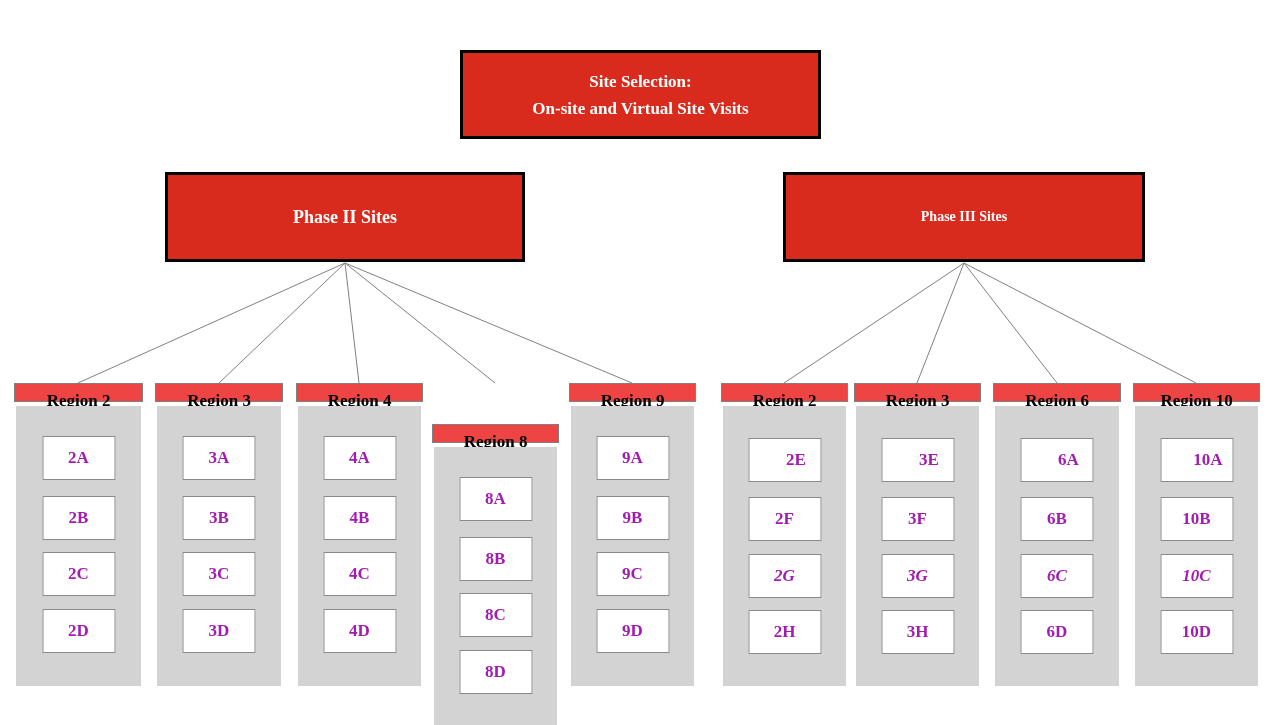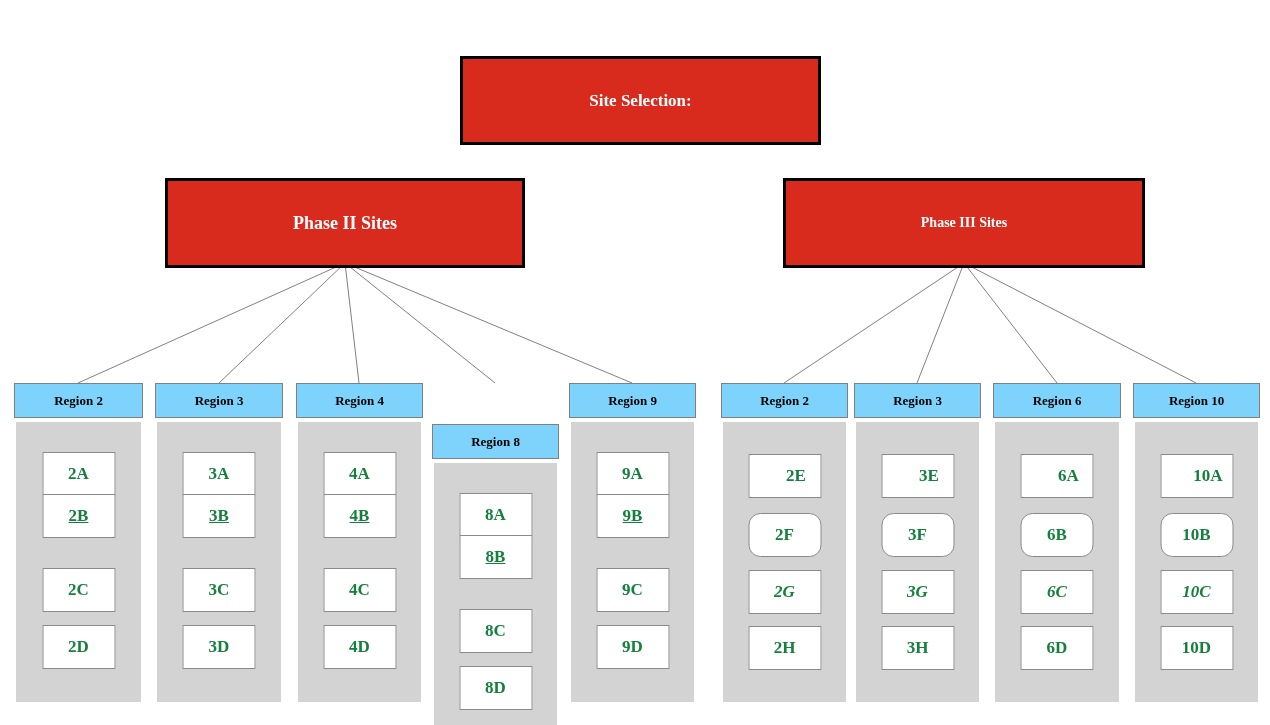--- a/index.html
+++ b/index.html
@@ -28,21 +28,20 @@
     border: 3px solid #000000;
     box-sizing: border-box;
     color: #ffffff;
     font-weight: bold;
     display: flex;
     flex-direction: column;
     align-items: center;
     justify-content: center;
     text-align: center;
     z-index: 2;
-    margin-top: 6px;
   }
   #title-node {
     left: 460px; top: 50px;
     width: 361px; height: 89px;
     font-size: 17px;
     line-height: 27px;
   }
   #phase2-node {
     left: 165px; top: 172px;
     width: 360px; height: 90px;
@@ -54,58 +53,58 @@
     font-size: 14px;
   }
   .region-col {
     position: absolute;
     top: 383px;
     z-index: 2;
   }
   .region-header {
     box-sizing: border-box;
     width: 100%;
-    height: 35px;
-    background: #7dd3fc;
+    height: 19px;
+    background: #ef4444;
     border: 1px solid #808080;
     color: #000000;
     font-weight: bold;
-    font-size: 13px;
+    font-size: 17px;
     text-align: center;
     line-height: 33px;
   }
   .region-panel {
     position: relative;
     margin: 4px 2px 0 2px;
     height: 280px;
     background: #D3D3D3;
   }
   .site-box {
     position: absolute;
     left: 50%;
     transform: translateX(-50%);
     width: 73px;
     height: 44px;
     box-sizing: border-box;
     background: #ffffff;
     border: 1px solid #8a8a8a;
-    color: #15803d;
+    color: #a21caf;
     font-weight: bold;
     font-size: 17px;
     text-align: center;
     line-height: 42px;
   }
   
   .g2 .site-1 { top: 30px; }
-  .g2 .site-2 { top: 72px; text-decoration: underline; }
+  .g2 .site-2 { top: 90px; }
   .g2 .site-3 { top: 146px; }
   .g2 .site-4 { top: 203px; }
   
   .g3 .site-1 { top: 32px; padding-left: 23px; }
-  .g3 .site-2 { top: 91px; border-radius: 12px; }
+  .g3 .site-2 { top: 91px; }
   .g3 .site-3 { top: 148px; font-style: italic; }
   .g3 .site-4 { top: 204px; }
   
   #col-p2-0 { left: 14px;   width: 129px; }
   #col-p2-1 { left: 155px;  width: 128px; }
   #col-p2-2 { left: 296px;  width: 127px; }
   #col-p2-3 { left: 432px;  width: 127px; margin-top: 41px; }
   #col-p2-4 { left: 569px;  width: 127px; }
   #col-p3-0 { left: 721px;  width: 127px; }
   #col-p3-1 { left: 854px;  width: 127px; }
@@ -126,20 +125,21 @@
     <line x1="345" y1="263" x2="632" y2="383" stroke="#808080" stroke-width="1"></line>
 
     <line x1="964" y1="263" x2="784" y2="383" stroke="#808080" stroke-width="1"></line>
     <line x1="964" y1="263" x2="917" y2="383" stroke="#808080" stroke-width="1"></line>
     <line x1="964" y1="263" x2="1057" y2="383" stroke="#808080" stroke-width="1"></line>
     <line x1="964" y1="263" x2="1196" y2="383" stroke="#808080" stroke-width="1"></line>
   </svg>
 
   <div id="title-node" class="red-node">
     <span>Site Selection:</span>
+    <span>On-site and Virtual Site Visits</span>
   </div>
 
   <div id="phase2-node" class="red-node">
     <span>Phase II Sites</span>
   </div>
 
   <div id="phase3-node" class="red-node">
     <span>Phase III Sites</span>
   </div>
 

